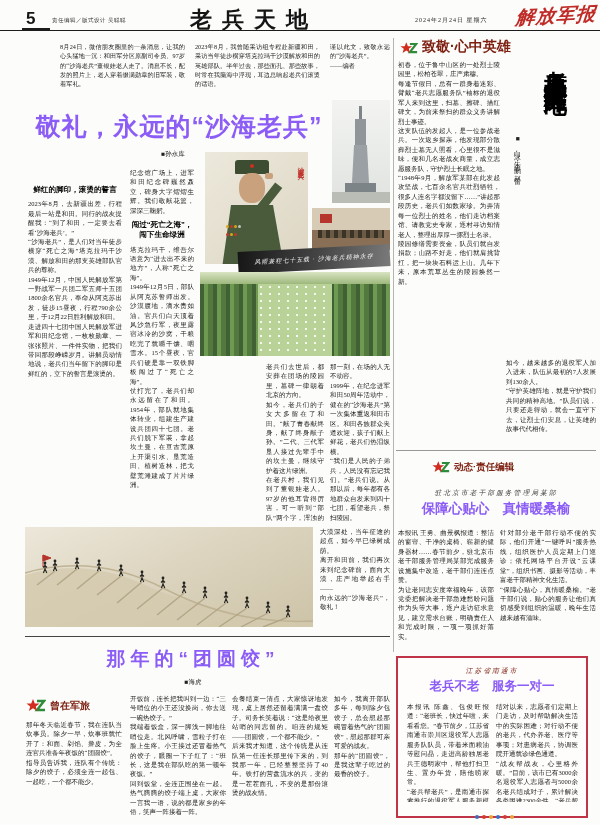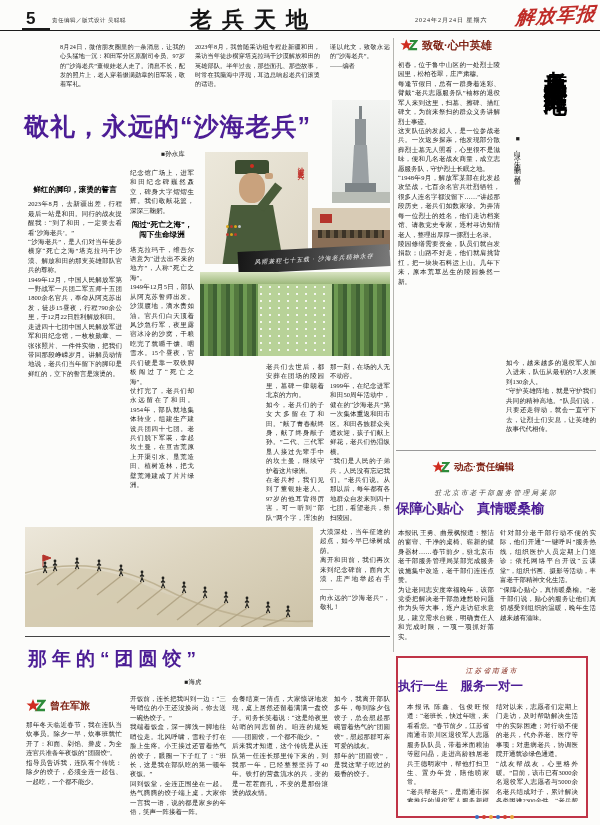--- a/index.html
+++ b/index.html
@@ -13,21 +13,21 @@
   .dateline{font-size:6px;color:#222;letter-spacing:1px;}
   .masthead{font-family:"Liberation Serif",serif;font-weight:bold;font-style:italic;font-size:19px;
             color:#bf2b27;transform:skewX(-8deg) rotate(-3deg);letter-spacing:1px;}
   .toprule{border-top:1.5px solid #1c1c1c;}
   .toprule-thick{border-top:3px solid #1c1c1c;}
   
   .body-col{font-size:6.5px;line-height:1.45;text-align:justify;white-space:pre-line;overflow:hidden;color:#1c1c1c;}
   .intro{font-size:6.2px;line-height:1.5;color:#222;}
   .subhead{font-family:"Liberation Sans",sans-serif;font-weight:bold;font-size:7.6px;line-height:1.35;
            text-align:center;margin:5px 0 4px 0;white-space:normal;color:#000;}
-  .headline{font-family:"Liberation Sans",sans-serif;font-weight:bold;color:#4c1d95;}
+  .headline{font-family:"Liberation Sans",sans-serif;font-weight:bold;text-align:center;color:#8b5cf6;}
   .byline{font-size:6.5px;text-align:center;color:#222;}
   .kicker{font-size:6.8px;font-style:italic;text-align:center;color:#3a3a3a;letter-spacing:2px;}
   .seclabel{display:flex;align-items:center;gap:4px;font-family:"Liberation Sans",sans-serif;
             font-weight:bold;color:#7d2012;}
   .vrule{border-left:1px solid #b5b5b0;}
   .hrule{border-top:1px solid #555;}
   
   .vert-head{writing-mode:vertical-rl;font-family:"Liberation Sans",sans-serif;font-weight:bold;
              font-size:23px;line-height:1.3;letter-spacing:2px;color:#000;}
   .vert-byline{writing-mode:vertical-rl;font-size:6.8px;letter-spacing:3px;color:#222;}
@@ -177,21 +177,21 @@
         <use href="#fig" x="243" y="82"></use>
         <use href="#fig" x="263" y="86"></use>
       <path d="M18,28 L18,40 M18,28 L26,31 L18,34 Z" stroke="#b5342c" stroke-width="1" fill="#b5342c"></path>
       <use href="#fig" x="20" y="42"></use>
     </svg>
   </div>
   <div class="abs body-col" style="left:320px;top:527px;width:70px;height:100px;">大漠深处，当年征途的起点，如今早已绿树成荫。
 离开和田前，我们再次来到纪念碑前，面向大漠，庄严地举起右手——
 向永远的“沙海老兵”，敬礼！</div>
 
-  <div class="abs seclabel" style="left:400px;top:38px;font-size:11px;">
+  <div class="abs seclabel" style="left:400px;top:38px;font-size:14px;align-items:flex-end;">
     <svg width="18" height="15" viewBox="0 0 20 16">
       <path d="M11,3 L18,3 L11,12 L19,12" stroke="#2e8b3a" stroke-width="2.4" fill="none"></path>
       <polygon points="7,1 8.8,5.4 13.5,5.6 9.8,8.4 11.1,13 7,10.3 2.9,13 4.2,8.4 0.5,5.6 5.2,5.4" fill="#d02c1f"></polygon>
     </svg>
     <span>致敬·心中英雄</span>
   </div>
   <div class="abs body-col" style="left:398px;top:60px;width:102px;height:385px;">初春，位于鲁中山区的一处烈士陵园里，松柏苍翠，庄严肃穆。
 每逢节假日，总有一群身着迷彩、臂戴“老兵志愿服务队”袖标的退役军人来到这里，扫墓、擦碑、描红碑文，为前来祭扫的群众义务讲解烈士事迹。
 这支队伍的发起人，是一位参战老兵。一次返乡探亲，他发现部分散葬烈士墓无人照看，心里很不是滋味，便和几名老战友商量，成立志愿服务队，守护烈士长眠之地。
 “1948年9月，解放军某部在此发起攻坚战，七百余名官兵壮烈牺牲，很多人连名字都没留下……”讲起那段历史，老兵们如数家珍。为弄清每一位烈士的姓名，他们走访档案馆、请教党史专家，逐村寻访知情老人，整理出厚厚一摞烈士名录。
@@ -211,21 +211,21 @@
   </div>
   <div class="abs kicker" style="left:396px;top:488px;width:200px;">驻北京市老干部服务管理局某部</div>
   <div class="abs headline" style="left:396px;top:500px;width:200px;font-size:13.5px;">保障心贴心　真情暖桑榆</div>
   <div class="abs body-col" style="left:398px;top:528px;width:96px;height:122px;">本报讯 王勇、曲景枫报道：整洁的窗帘、干净的桌椅、崭新的健身器材……春节前夕，驻北京市老干部服务管理局某部完成服务设施集中改造，老干部们连连点赞。
 为让老同志安度幸福晚年，该部党委把解决老干部急难愁盼问题作为头等大事，逐户走访征求意见，建立需求台账，明确责任人和完成时限，一项一项抓好落实。</div>
   <div class="abs body-col" style="left:500px;top:528px;width:96px;height:122px;">针对部分老干部行动不便的实际，他们开通“一键呼叫”服务热线，组织医护人员定期上门巡诊；依托网络平台开设“云课堂”，组织书画、摄影等活动，丰富老干部精神文化生活。
 “保障心贴心，真情暖桑榆。”老干部们说，贴心的服务让他们真切感受到组织的温暖，晚年生活越来越有滋味。</div>
 
   <div class="abs redbox" style="left:396px;top:656px;width:188px;height:158px;">
     <div class="abs kicker" style="left:0;top:8px;width:188px;color:#7d2012;">江苏省南通市</div>
-    <div class="abs headline" style="left:0;top:20px;width:188px;font-size:12.5px;">执行一生　服务一对一</div>
+    <div class="abs headline" style="left:0;top:20px;width:188px;font-size:12.5px;">老兵不老　服务一对一</div>
     <div class="abs body-col" style="left:9px;top:44px;width:82px;height:100px;">本报讯 陈鑫、包俊旺报道：“老班长，快过年啦，来看看您。”春节前夕，江苏省南通市崇川区退役军人志愿服务队队员，带着米面粮油等慰问品，走进高龄独居老兵王德明家中，帮他打扫卫生、置办年货，陪他唠家常。
 “老兵帮老兵”，是南通市探索推行的退役军人服务新模式。该市依托各级退役军人服务站，遴选政治素质好、热心公益的退役军人志愿者，与困难老兵、高龄老兵结成帮扶对子，实行“一对一”精准服务。</div>
     <div class="abs body-col" style="left:98px;top:44px;width:82px;height:100px;">结对以来，志愿者们定期上门走访，及时帮助解决生活中的实际困难；对行动不便的老兵，代办养老、医疗等事项；对患病老兵，协调医院开通就诊绿色通道。
 “战友帮战友，心里格外暖。”目前，该市已有3000余名退役军人志愿者与5000余名老兵结成对子，累计解决各类困难2300余件，“老兵帮老兵”成为当地退役军人服务工作的闪亮品牌。</div>
     <div class="abs dots" style="left:75px;top:147px;">
       <span class="dot-b"></span><span class="dot-r"></span><span class="dot-y"></span><span class="dot-b"></span><span class="dot-r"></span><span class="dot-y"></span>
     </div>
   </div>
 
   <div class="abs hrule" style="left:25px;top:636px;width:365px;border-color:#444;"></div>

